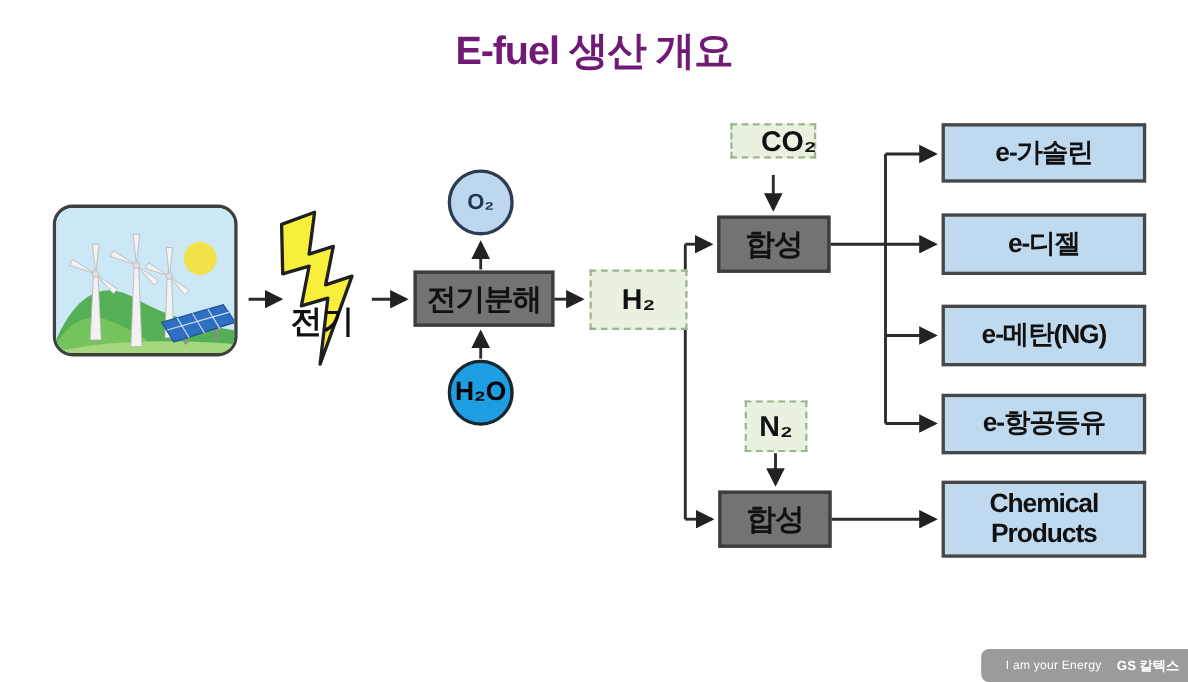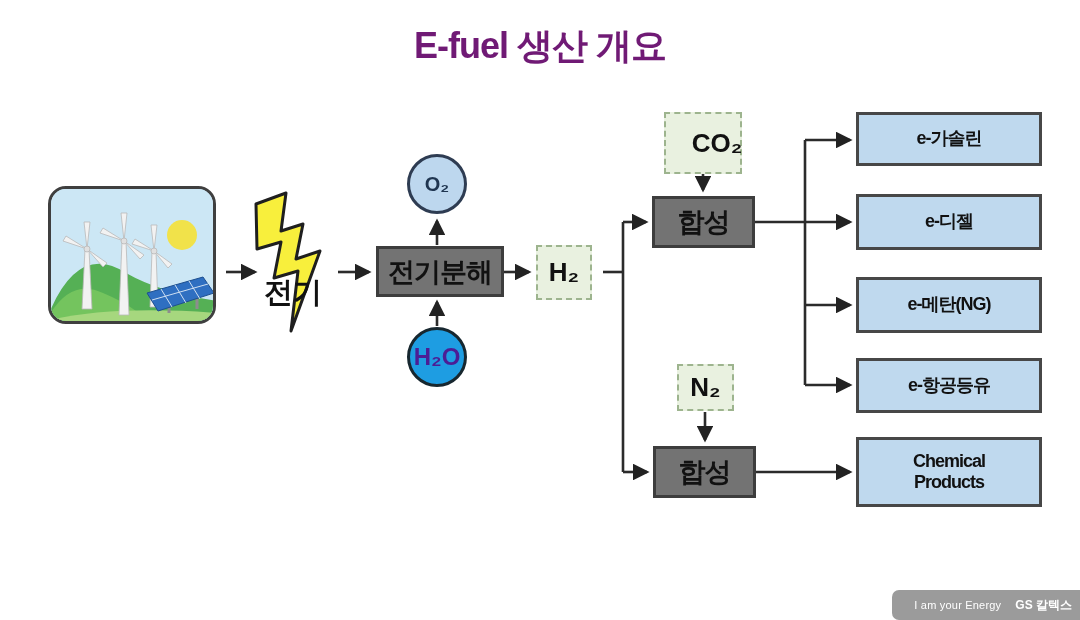--- a/index.html
+++ b/index.html
@@ -12,25 +12,25 @@
     left:0;top:22px;width:1080px;text-align:center;
     font-size:36px;font-weight:800;color:#701a75;letter-spacing:-1px;
   }
   
   .node{
     display:flex;align-items:center;justify-content:center;
     box-sizing:border-box;text-align:center;font-weight:800;color:#111;
   }
   .graybox{background:#737373;border:3px solid #3d3d3d;font-size:27px;letter-spacing:-1px;}
   .greenbox{background:#e9f1e0;border:2px dashed #9db48e;font-size:26px;}
-  .bluebox{background:#bfd9ee;border:3px solid #474747;font-size:18px;letter-spacing:-1px;line-height:1.18;}
+  .bluebox{background:#bfd9ee;border:3px solid #474747;font-size:24px;letter-spacing:-1px;line-height:1.18;}
   .circle{border-radius:50%;display:flex;align-items:center;justify-content:center;
     box-sizing:border-box;font-weight:800;}
   #o2-circle{background:#bdd7ee;border:3px solid #2e3c52;color:#1f3550;font-size:20px;}
-  #h2o-circle{background:#1e9de2;border:3px solid #17272f;color:#4c1d95;font-size:24px;}
+  #h2o-circle{background:#1e9de2;border:3px solid #17272f;color:#000000;font-size:24px;}
   #electricity-label{font-size:29px;font-weight:800;color:#111;text-align:center;}
   
   #scene{left:48px;top:186px;width:168px;height:138px;border-radius:18px;overflow:hidden;
     border:3px solid #3f3f3f;box-sizing:border-box;background:#cce7f5;}
   
   #footer-bar{
     left:892px;top:590px;width:188px;height:30px;background:#9b9b9b;
     border-radius:7px 0 0 7px;display:flex;align-items:center;justify-content:flex-end;
     gap:7px;padding-right:8px;box-sizing:border-box;
   }
@@ -116,23 +116,23 @@
   </div>
 
   <div class="abs" id="electricity-label" style="left:248px;top:273px;width:90px;">전기</div>
 
   <div class="abs circle" id="o2-circle" style="left:407px;top:154px;width:60px;height:60px;">O₂</div>
 
   <div class="abs node graybox" style="left:376px;top:246px;width:128px;height:51px;">전기분해</div>
 
   <div class="abs circle" id="h2o-circle" style="left:407px;top:327px;width:60px;height:60px;">H₂O</div>
 
-  <div class="abs node greenbox" style="left:536px;top:245px;width:56px;height:55px;">H₂</div>
+  <div class="abs node greenbox" style="left:536px;top:245px;width:89px;height:55px;">H₂</div>
 
-  <div class="abs node greenbox" style="left:664px;top:112px;width:78px;height:62px;padding-left:28px;">CO₂</div>
+  <div class="abs node greenbox" style="left:664px;top:112px;width:78px;height:32px;padding-left:28px;">CO₂</div>
 
   <div class="abs node graybox" style="left:652px;top:196px;width:103px;height:52px;">합성</div>
 
   <div class="abs node greenbox" style="left:677px;top:364px;width:57px;height:47px;">N₂</div>
 
   <div class="abs node graybox" style="left:653px;top:446px;width:103px;height:52px;">합성</div>
 
   <div class="abs node bluebox" style="left:856px;top:112px;width:186px;height:54px;">e-가솔린</div>
   <div class="abs node bluebox" style="left:856px;top:194px;width:186px;height:56px;">e-디젤</div>
   <div class="abs node bluebox" style="left:856px;top:277px;width:186px;height:56px;">e-메탄(NG)</div>

